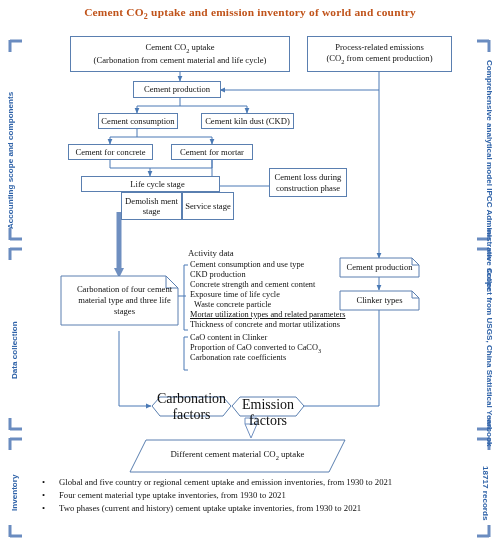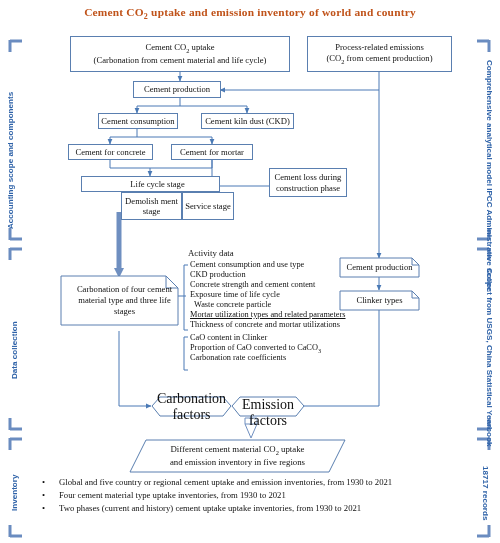--- a/index.html
+++ b/index.html
@@ -226,21 +226,20 @@
     <span>Carbonation factors</span>
   </div>
 
   <div class="hexlabel" style="left:232px;top:397px;width:72px;height:32px;">
     <span>Emission factors</span>
   </div>
 
   <div class="parabox" style="left:134px;top:441px;width:207px;height:30px;">
     <div>
       <span>Different cement material CO</span><sub>2</sub><span> uptake</span><br>
-      <span>and emission inventory in five regions</span>
     </div>
   </div>
 
   <div class="actvtitle" style="left:188px;top:248px;">Activity data</div>
 
   <div class="actline" style="left:190px;top:260px;">Cement consumption and use type</div>
   <div class="actline" style="left:190px;top:270px;">CKD production</div>
   <div class="actline" style="left:190px;top:280px;">Concrete strength and cement content</div>
   <div class="actline" style="left:190px;top:290px;">Exposure time of life cycle</div>
   <div class="actline" style="left:194px;top:300px;">Waste concrete particle</div>

